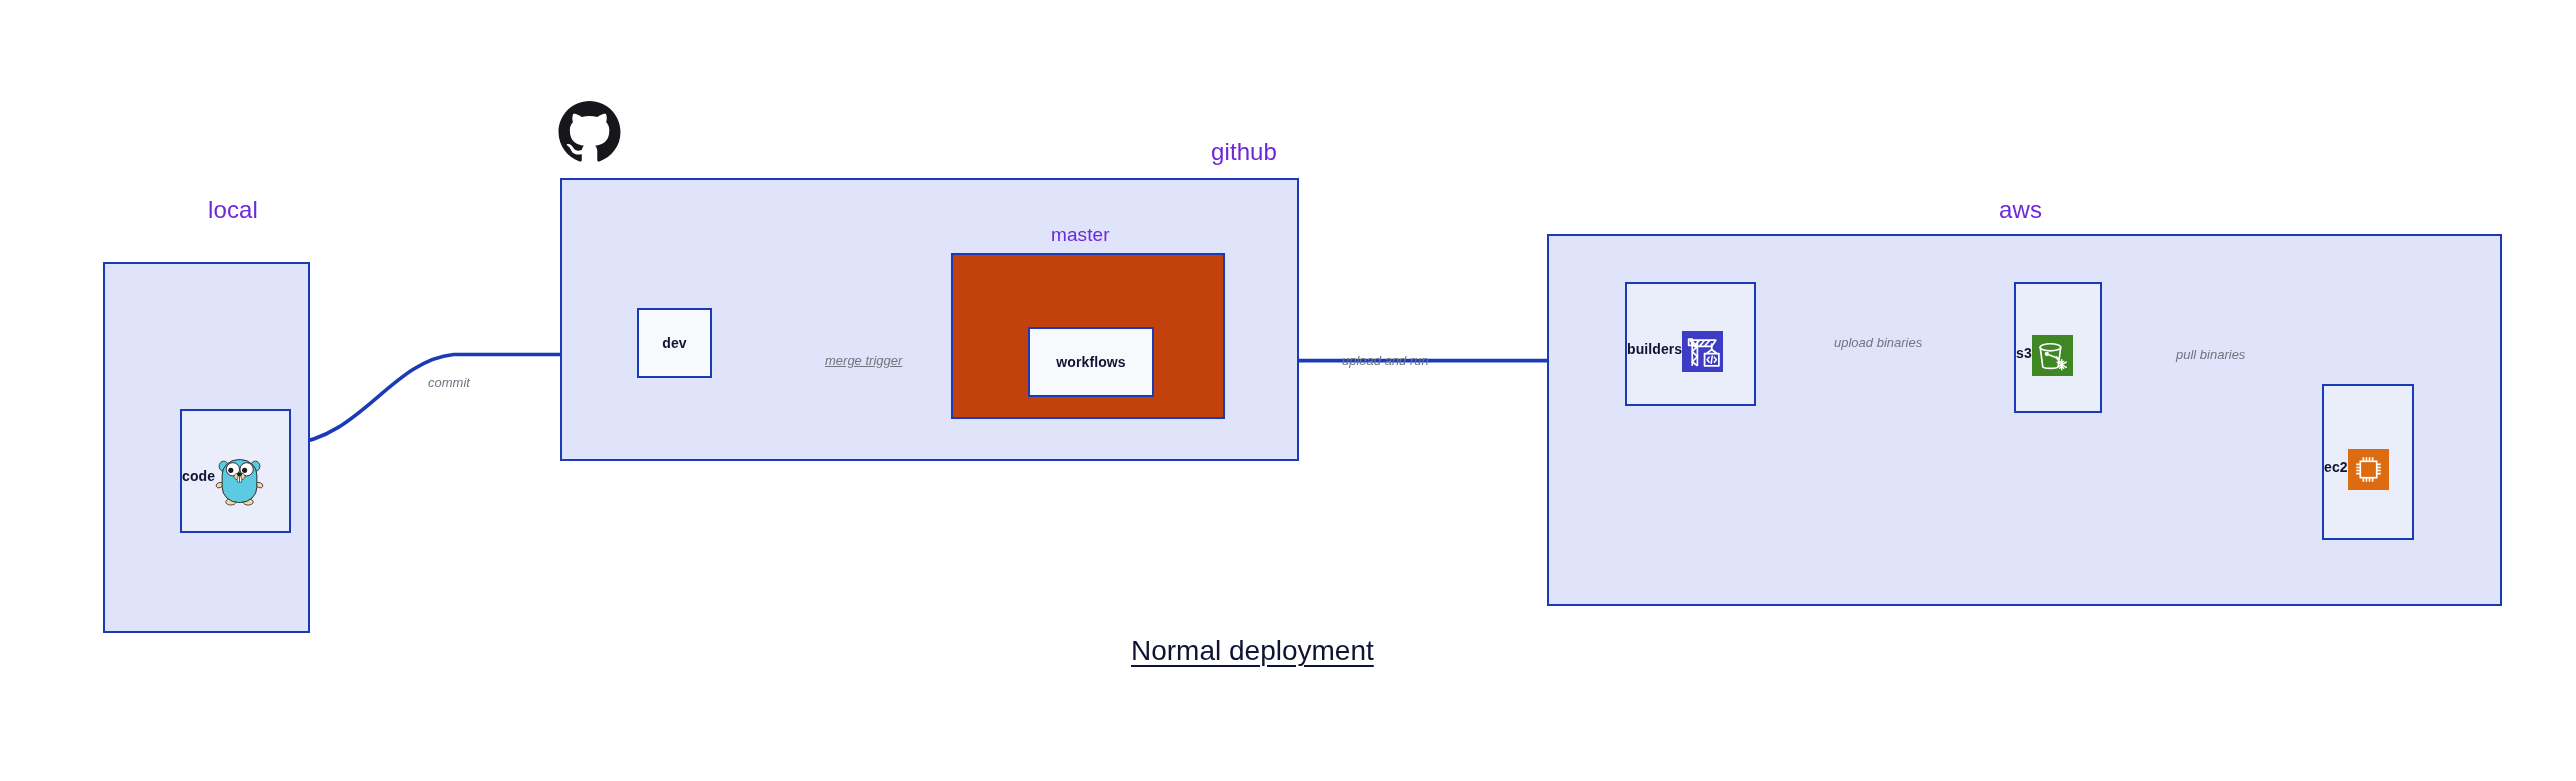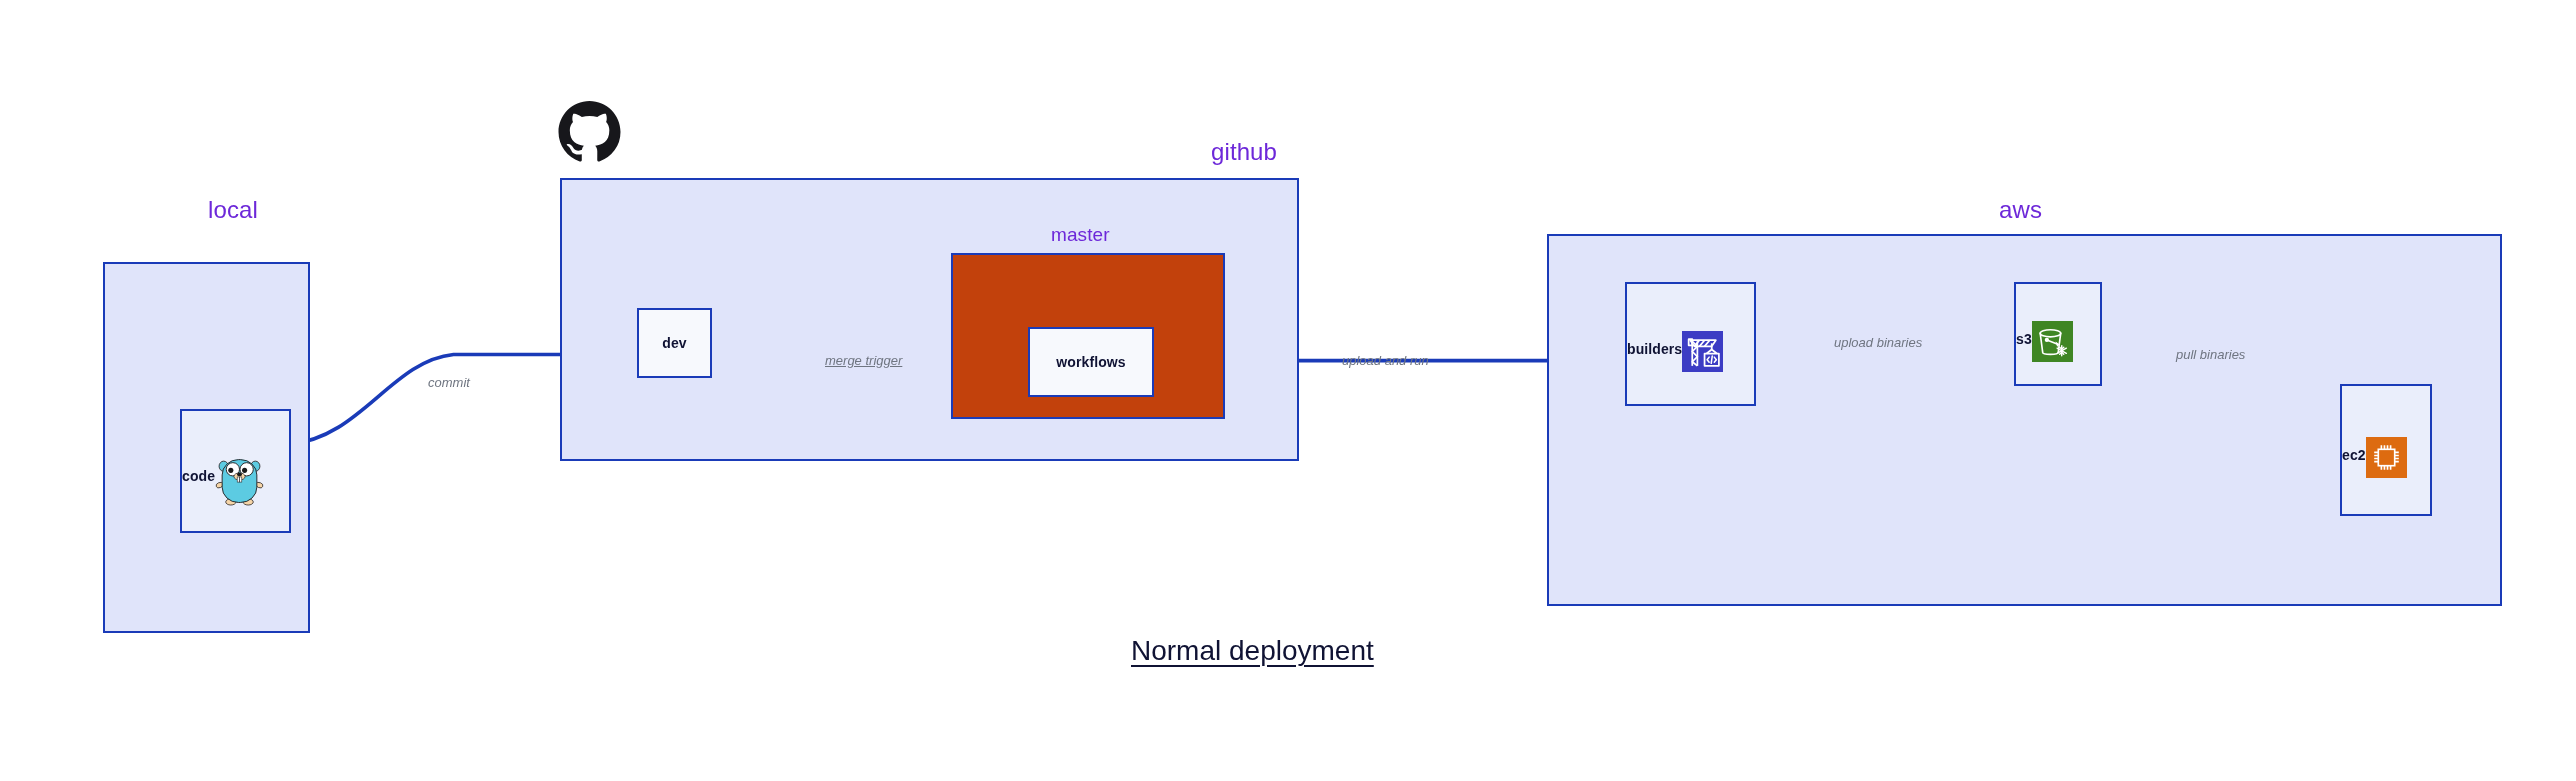--- a/index.html
+++ b/index.html
@@ -226,21 +226,21 @@
           </g>
           <g fill="none" stroke="#ffffff" stroke-width="3" stroke-linecap="round" stroke-linejoin="round">
             <path d="M53 51 L49 56 L53 61"></path>
             <path d="M63 51 L67 56 L63 61"></path>
             <path d="M59 49 L57 63"></path>
           </g>
         </svg>
       </span>
     </div>
 
-    <div class="node" style="left:465px; top:46px; width:88px; height:104px; padding-top:10.3px;">
+    <div class="node" style="left:465px; top:46px; width:88px; height:131px; padding-top:10.3px;">
       <div class="node-label">s3</div>
       <span class="node-icon" style="margin-top:7.2px;">
         <svg width="41" height="41" viewBox="0 0 80 80" xmlns="http://www.w3.org/2000/svg">
           <rect width="80" height="80" fill="#3f8624"></rect>
           <g fill="none" stroke="#ffffff" stroke-width="3.2" stroke-linecap="round" stroke-linejoin="round">
 
             <ellipse cx="36" cy="24" rx="20" ry="7"></ellipse>
             <path d="M16 24 L21 62 C 21 66 51 66 51 62 L56 24"></path>
 
             <path d="M29 37 L49 45"></path>
@@ -252,21 +252,21 @@
               <path d="M49 53 L67 63"></path>
               <path d="M67 53 L49 63"></path>
               <path d="M54 51 L58 55 L62 51"></path>
               <path d="M54 65 L58 61 L62 65"></path>
             </g>
           </g>
         </svg>
       </span>
     </div>
 
-    <div class="node" style="left:791px; top:148px; width:92px; height:132px; padding-top:10.3px;">
+    <div class="node" style="left:773px; top:148px; width:92px; height:156px; padding-top:10.3px;">
       <div class="node-label">ec2</div>
       <span class="node-icon" style="margin-top:7.2px;">
         <svg width="41" height="41" viewBox="0 0 80 80" xmlns="http://www.w3.org/2000/svg">
           <rect width="80" height="80" fill="#dd6b10"></rect>
           <g fill="none" stroke="#ffffff" stroke-width="3.2" stroke-linecap="butt">
             <rect x="24" y="24" width="32" height="32"></rect>
 
             <path d="M30 24 L30 16 M36 24 L36 16 M42 24 L42 16 M48 24 L48 16"></path>
 
             <path d="M30 56 L30 64 M36 56 L36 64 M42 56 L42 64 M48 56 L48 64"></path>

